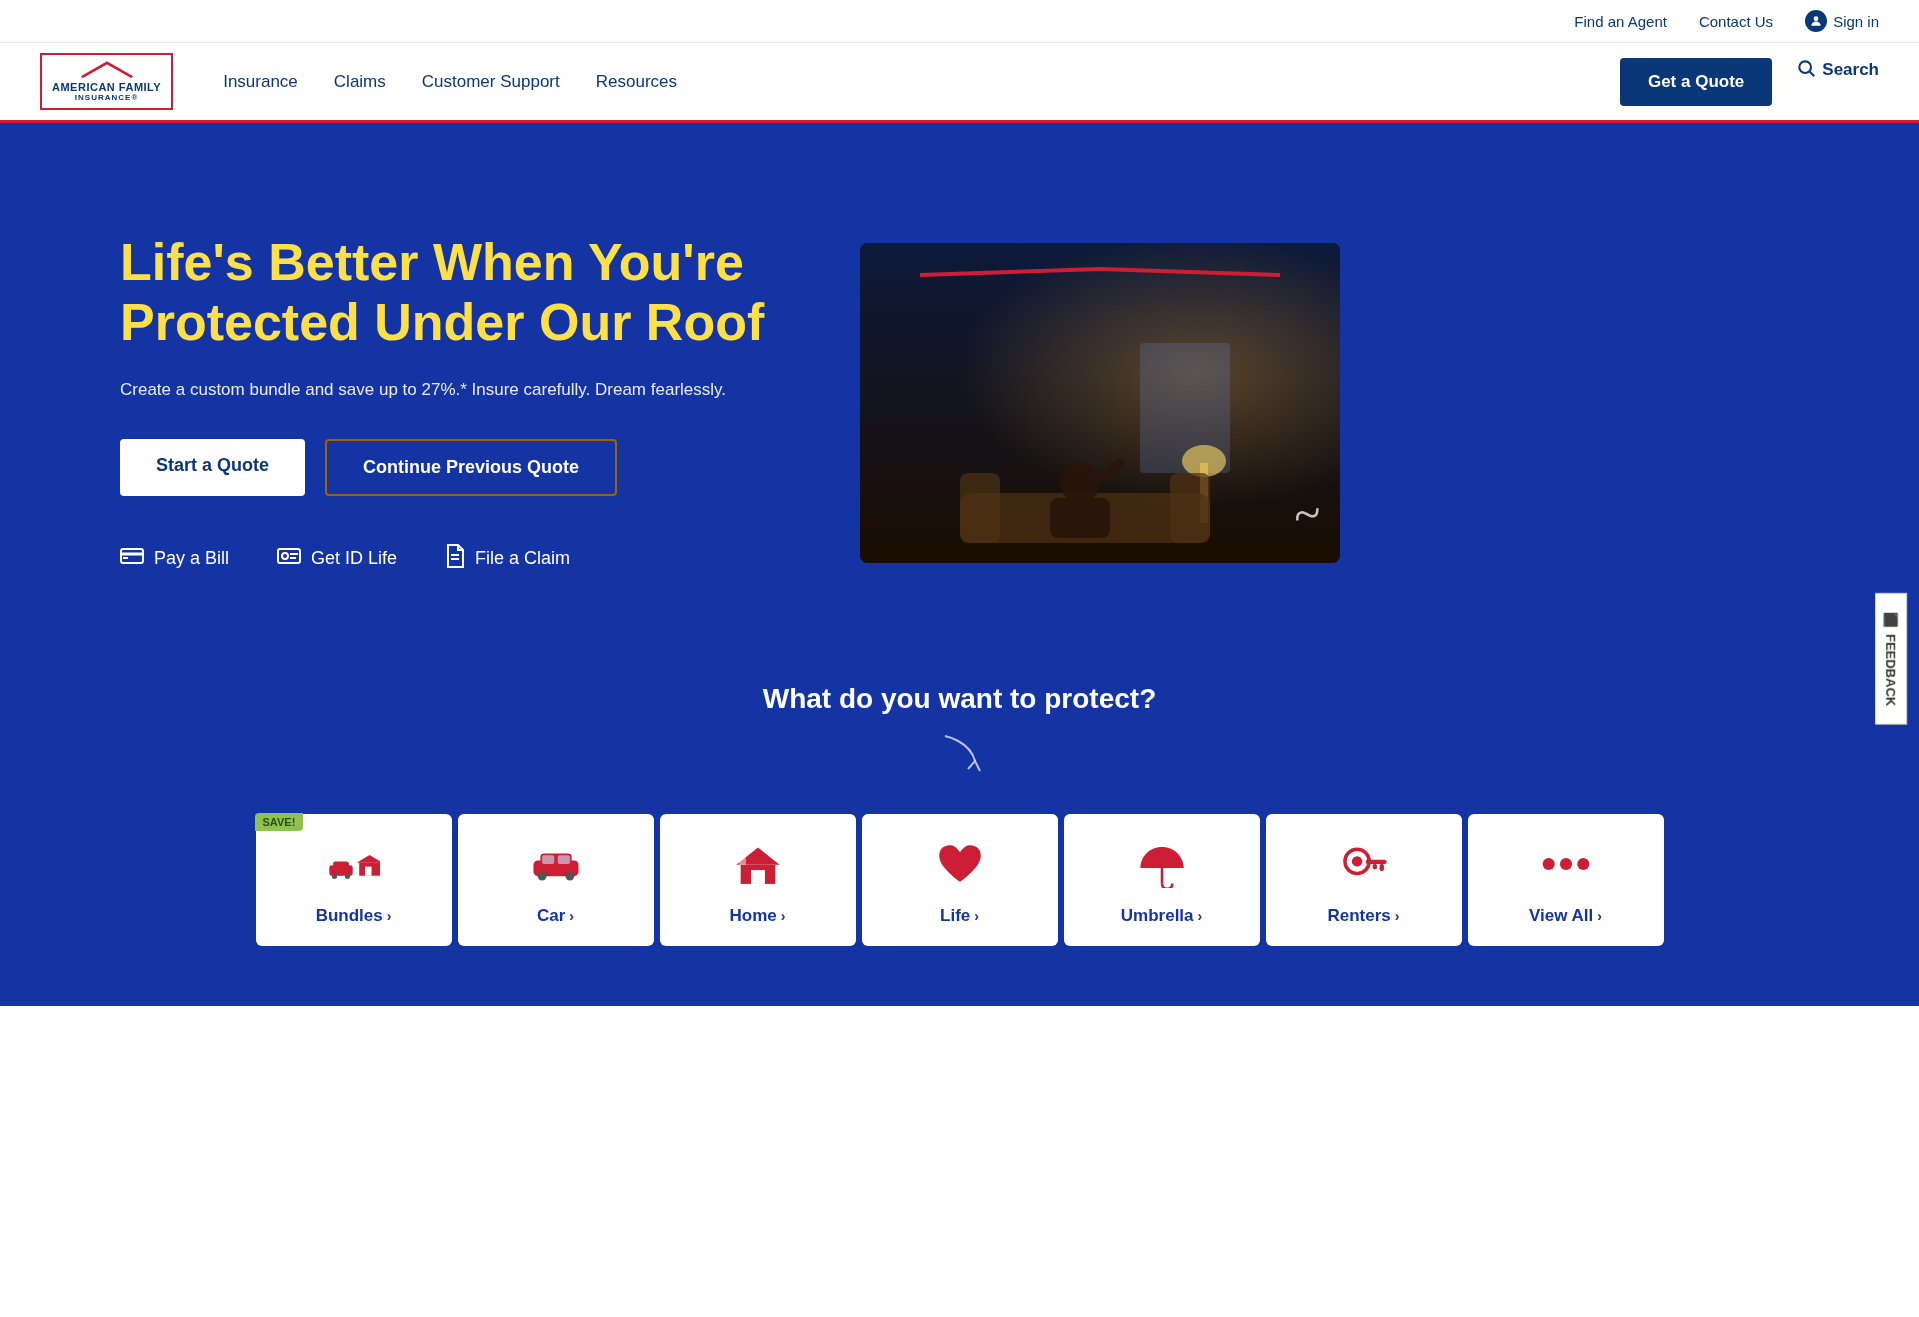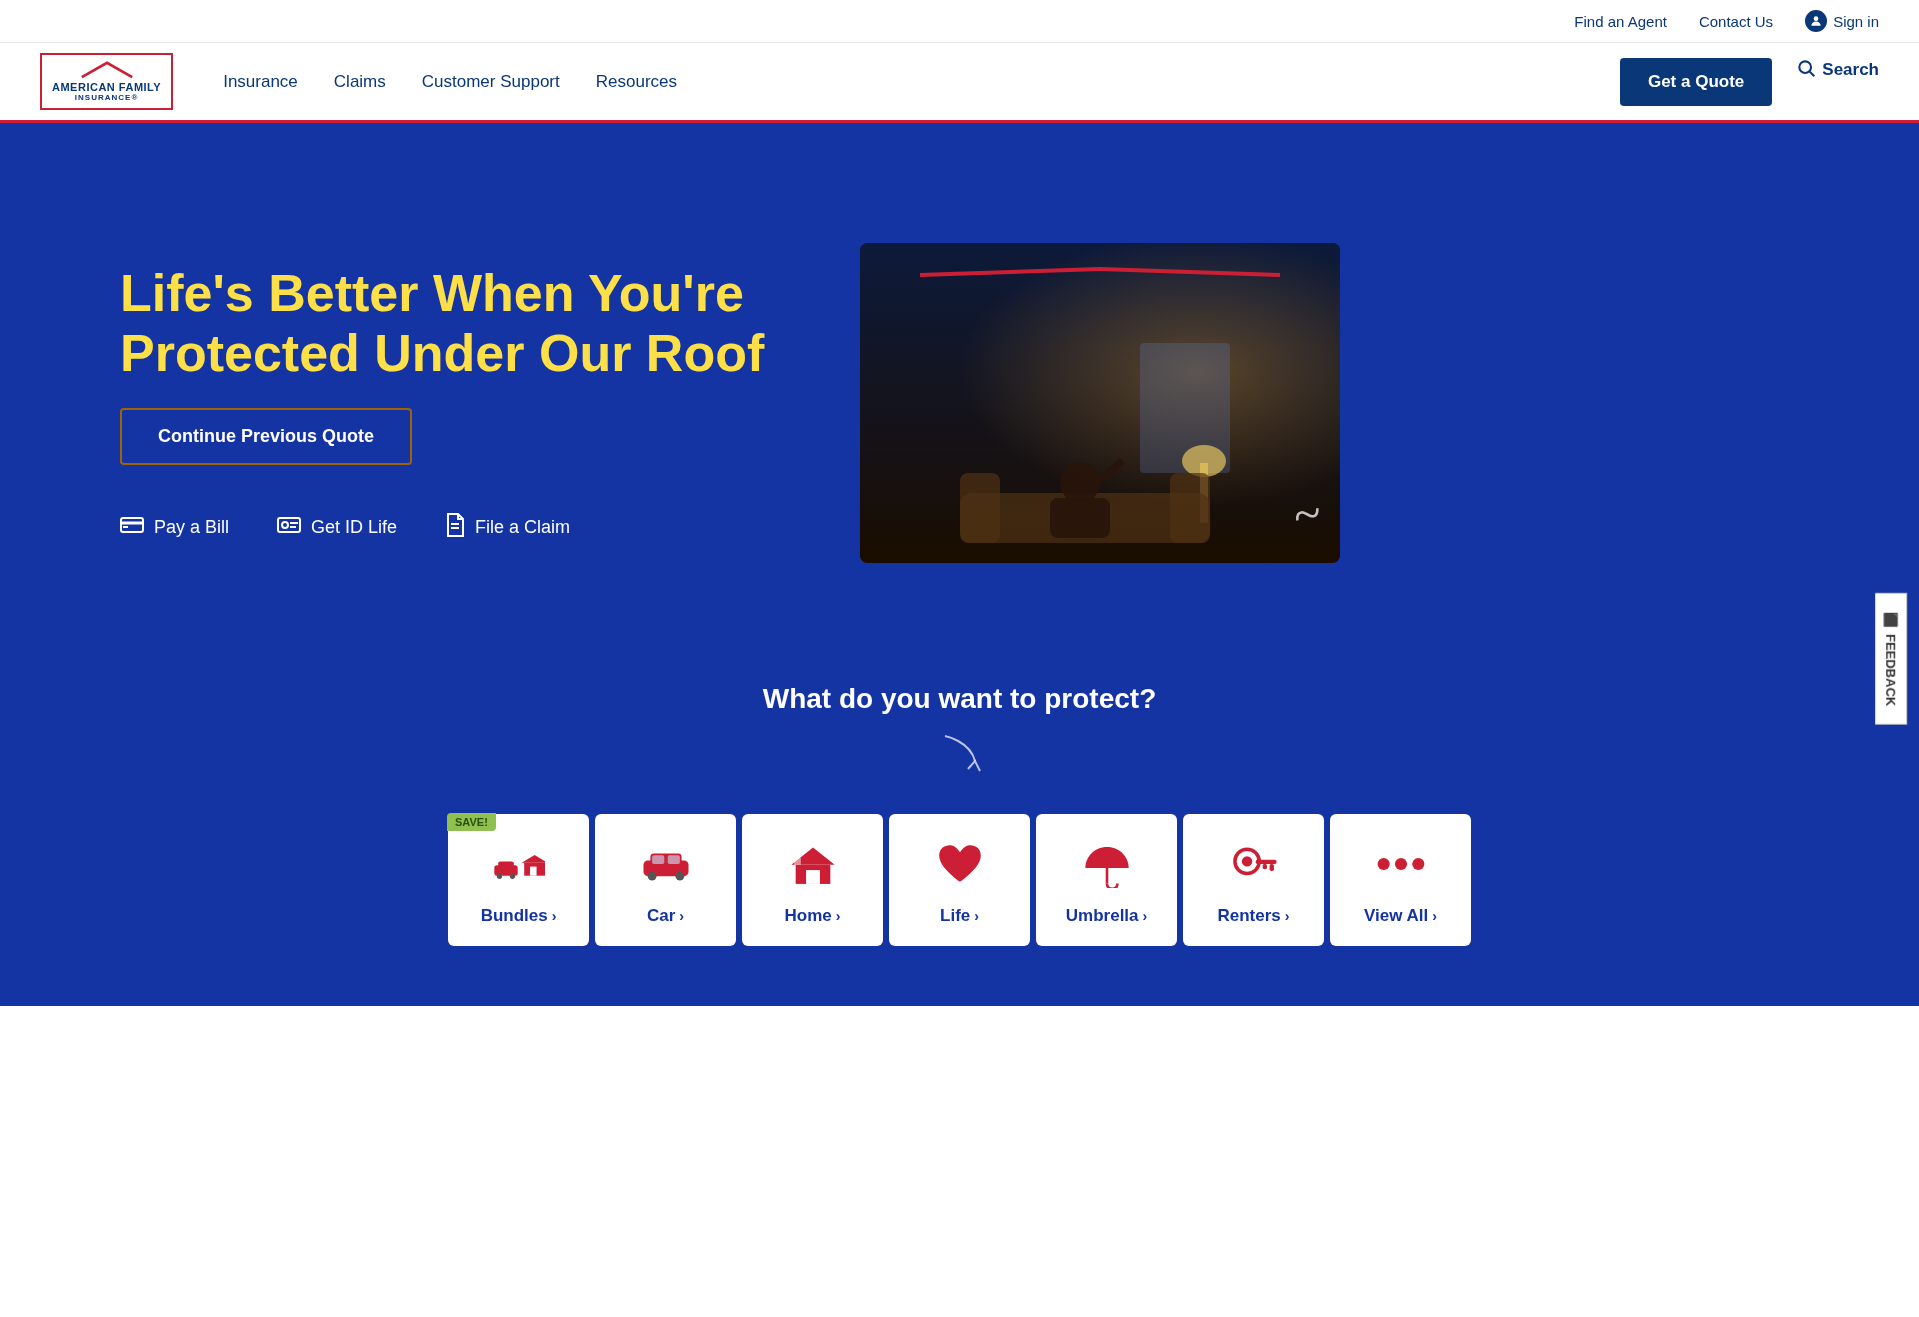--- a/index.html
+++ b/index.html
@@ -253,21 +253,21 @@
     
     .cards-row {
       display: flex;
       gap: 6px;
       justify-content: center;
     }
     .card {
       background: #fff;
       border-radius: 6px;
       padding: 24px 16px 20px;
-      width: 141px;
+      width: 196px;
       display: flex;
       flex-direction: column;
       align-items: center;
       position: relative;
       cursor: pointer;
     }
     .card-save-badge {
       position: absolute;
       top: -1px;
       left: -1px;
@@ -371,21 +371,23 @@
         </svg>
       </span>
       <span>Search</span>
     </a>
   </div>
 </nav>
 
 <section class="hero">
   <div class="hero-content">
     <h1 class="hero-title">Life's Better When You're Protected Under Our Roof</h1>
+    <p class="hero-subtitle">Create a custom bundle and save up to 27%.* Insure carefully. Dream fearlessly.</p>
     <div class="hero-buttons">
+      <a href="#" class="btn-start-quote">Start a Quote</a>
       <a href="#" class="btn-continue-quote">Continue Previous Quote</a>
     </div>
     <div class="hero-links">
       <a href="#" class="hero-link">
         <span class="hero-link-icon">
           <svg width="24" height="18" viewBox="0 0 24 18" fill="none" stroke="white" stroke-width="2">
             <rect x="1" y="2" width="22" height="14" rx="2"></rect>
             <line x1="1" y1="7" x2="23" y2="7" stroke-width="3"></line>
             <rect x="3" y="10" width="5" height="2" fill="white" stroke="none"></rect>
           </svg>

